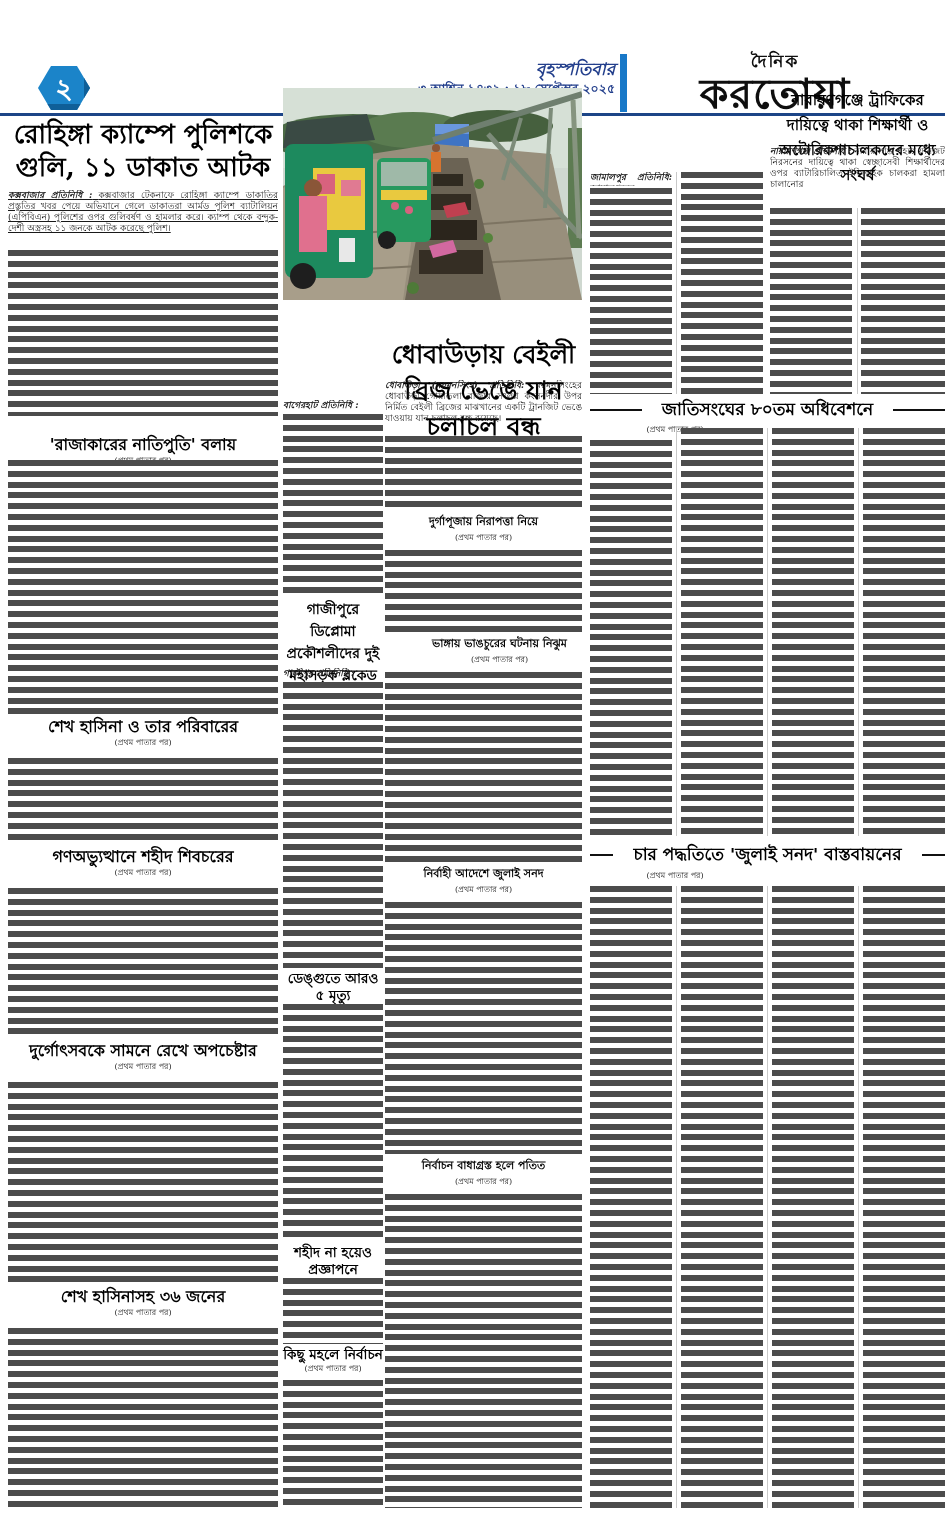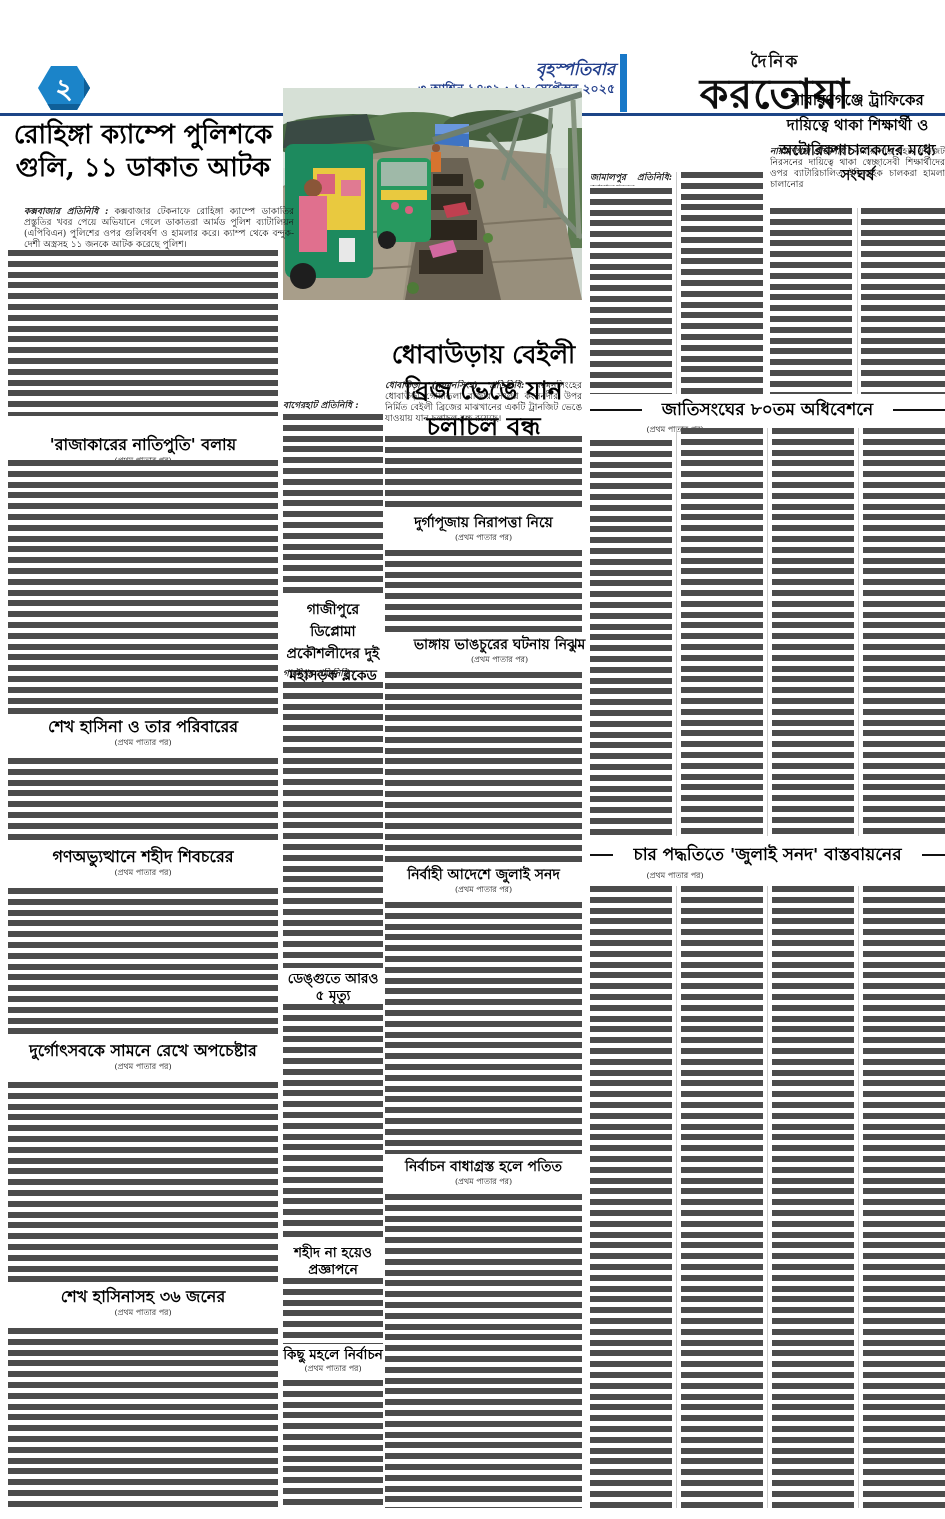--- a/index.html
+++ b/index.html
@@ -25,21 +25,21 @@
   .hl-xl{font-size:26px;line-height:33px;}
   .hl-lg{font-size:25px;line-height:36px;margin-top:35px;}
   .hl-md{font-size:16px;line-height:27px;}
   .hl-sm{font-size:14px;line-height:22px;}
   .italic{font-style:italic;}
   .lead{font-size:9px;line-height:11px;text-align:justify;overflow:hidden;color:#191919;}
   .lead b{font-style:italic;}
   .subhead{text-align:center;}
   .subhead .st{font-weight:bold;color:#000;}
   .st-16{font-size:16px;line-height:21px;}
-  .st-15{font-size:14px;line-height:20px;}
+  .st-15{font-size:11px;line-height:20px;}
   .st-13{font-size:13.5px;line-height:17px;}
   .cont{font-size:8px;line-height:11px;color:#222;text-align:center;}
   .greek{background-image:repeating-linear-gradient(to bottom,#4c4c4c 0px,#4c4c4c 6px,#ffffff 6px,#ffffff 10.8px);}
   .banner{display:flex;align-items:center;gap:20px;}
   .banner .brule{flex:1;height:2px;background:#111;}
   .banner .btxt{font-weight:bold;font-size:17px;white-space:nowrap;color:#000;}
   .vrule{position:absolute;width:1px;background:#c9c9c9;}
   .photo-frame{position:absolute;left:283px;top:88px;width:299px;height:212px;overflow:hidden;background:#cfd8d0;}
 </style>
 </head>
@@ -109,21 +109,21 @@
       <rect x="98" y="102" width="46" height="10" fill="#e9c93f"></rect>
       <circle cx="104" cy="152" r="9" fill="#1e1e1e"></circle>
       <circle cx="112" cy="118" r="4" fill="#d8627e"></circle>
       <circle cx="126" cy="122" r="4" fill="#d8627e"></circle>
       <rect x="148" y="64" width="10" height="20" fill="#d7742f"></rect>
       <circle cx="153" cy="60" r="4" fill="#8a5638"></circle>
     </svg>
   </div>
 
   <div class="abs hl hl-xl" style="left:8px;top:118px;width:270px;height:66px;">রোহিঙ্গা ক্যাম্পে পুলিশকে গুলি, ১১ ডাকাত আটক</div>
-  <p class="abs lead" style="left:8px;top:190px;width:270px;height:56px;margin:16px;"><b>কক্সবাজার প্রতিনিধি :</b> <span>কক্সবাজার টেকনাফে রোহিঙ্গা ক্যাম্পে ডাকাতির প্রস্তুতির খবর পেয়ে অভিযানে গেলে ডাকাতরা আর্মড পুলিশ ব্যাটালিয়ন (এপিবিএন) পুলিশের ওপর গুলিবর্ষণ ও হামলার করে। ক্যাম্প থেকে বন্দুক-দেশী অস্ত্রসহ ১১ জনকে আটক করেছে পুলিশ।</span></p>
+  <p class="abs lead" style="left:8px;top:190px;width:270px;height:56px;margin:0;text-decoration:underline;"><b>কক্সবাজার প্রতিনিধি :</b> <span>কক্সবাজার টেকনাফে রোহিঙ্গা ক্যাম্পে ডাকাতির প্রস্তুতির খবর পেয়ে অভিযানে গেলে ডাকাতরা আর্মড পুলিশ ব্যাটালিয়ন (এপিবিএন) পুলিশের ওপর গুলিবর্ষণ ও হামলার করে। ক্যাম্প থেকে বন্দুক-দেশী অস্ত্রসহ ১১ জনকে আটক করেছে পুলিশ।</span></p>
   <div class="abs greek" style="left:8px;top:250px;width:270px;height:166px;"></div>
 
   <div class="abs subhead" style="left:8px;top:418px;width:270px;margin-top:16px;">
     <div class="st st-16">'রাজাকারের নাতিপুতি' বলায়</div>
     <div class="cont">(প্রথম পাতার পর)</div>
   </div>
   <div class="abs greek" style="left:8px;top:460px;width:270px;height:254px;"></div>
 
   <div class="abs subhead" style="left:8px;top:716px;width:270px;">
     <div class="st st-16">শেখ হাসিনা ও তার পরিবারের</div>

